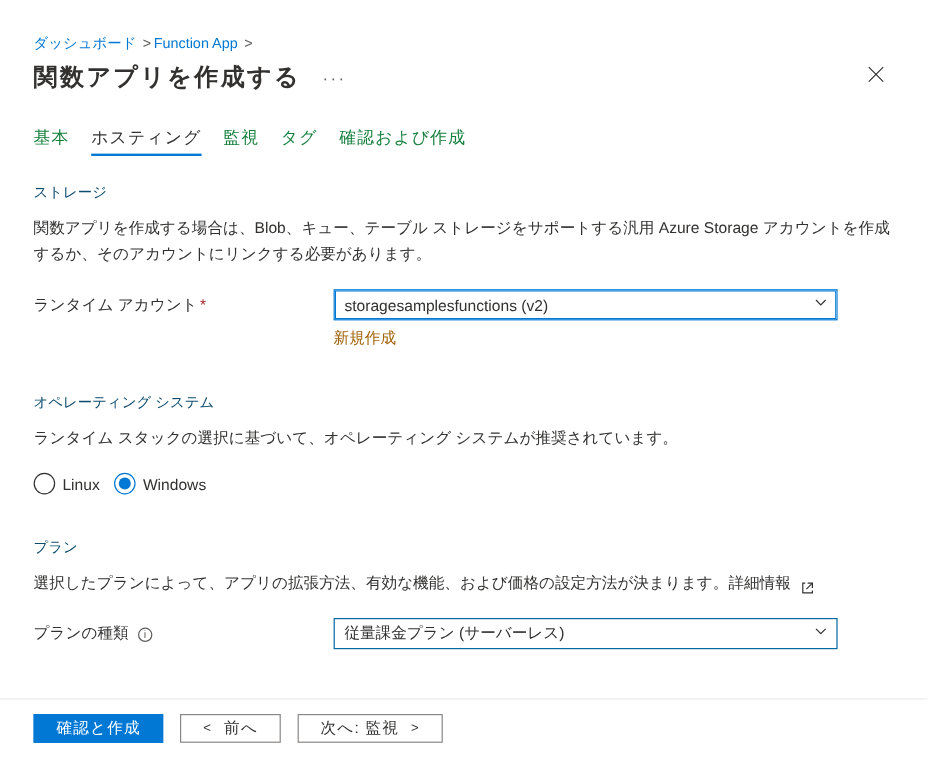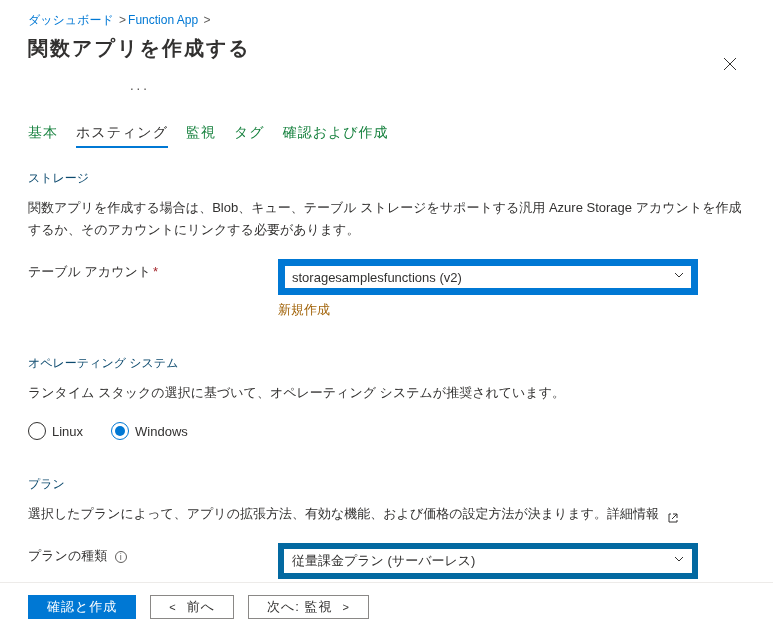--- a/index.html
+++ b/index.html
@@ -6,55 +6,55 @@
   body {
     font-family: "Segoe UI", "Yu Gothic UI", "Meiryo", sans-serif;
     font-size: 13px;
     color: #323130;
     background: #fff;
     width: 773px;
     height: 637px;
     position: relative;
     overflow: hidden;
   }
-  .page { padding: 12px 28px 0 28px; }
+  .page { padding: 12px 28px 0 28px; margin-top: 16px; }
   .breadcrumb { font-size: 12px; color: #605e5c; margin-bottom: 6px; }
   .breadcrumb a { color: #0078d4; text-decoration: none; }
   .breadcrumb .sep { color: #605e5c; margin: 0 2px; }
   .title-row { display: flex; align-items: center; justify-content: space-between; margin-bottom: 28px; }
-  .title-left { display: flex; align-items: center; gap: 18px; flex-direction: column; }
+  .title-left { display: flex; align-items: center; gap: 18px; }
   h1 { font-size: 20px; font-weight: 600; letter-spacing: 2px; }
   .ellipsis { color: #605e5c; font-size: 14px; letter-spacing: 2px; cursor: pointer; }
   .close-x { font-size: 16px; color: #323130; cursor: pointer; padding: 4px 8px; }
   .tabs { display: flex; gap: 18px; margin-bottom: 22px; font-size: 14px; }
   .tab { color: #15803d; cursor: pointer; padding-bottom: 4px; white-space: nowrap; letter-spacing: 1px; }
   .tab.active { border-bottom: 2px solid #0078d4; color: #323130; font-weight: 400; }
   .section-heading { font-size: 12px; color: #0c4a6e; margin-bottom: 10px; }
   .section-desc { font-size: 13px; color: #323130; line-height: 1.7; margin-bottom: 18px; }
   .form-row { display: flex; align-items: flex-start; margin-bottom: 8px; }
   .form-label { width: 250px; flex: 0 0 250px; font-size: 13px; color: #323130; padding-top: 4px; }
   .req { color: #a4262c; margin-left: 2px; }
   .info-icon {
     display: inline-flex; align-items: center; justify-content: center;
     width: 12px; height: 12px; border: 1px solid #605e5c; border-radius: 50%;
     font-size: 9px; color: #605e5c; margin-left: 4px; vertical-align: middle;
     cursor: pointer;
   }
   .form-control-col { flex: 1; }
   .select {
     display: flex; align-items: center; justify-content: space-between;
-    border: 6px solid #0369a1; height: 26px; padding: 12px 8px;
+    border: 1px solid #0369a1; height: 26px; padding: 12px 8px;
     font-size: 13px; cursor: pointer; background: #fff;
     width: 420px; max-width: 100%;
   }
   .select.focused { border-color: #0078d4; box-shadow: 0 0 0 1px #0078d4 inset; }
   .chevron { width: 10px; height: 10px; }
   .chevron svg { display: block; }
   .link { color: #a16207; font-size: 13px; cursor: pointer; display: inline-block; margin-top: 6px; }
-  .radio-group { display: flex; gap: 28px; align-items: center; }
+  .radio-group { display: flex; gap: 12px; align-items: center; }
   .radio { display: flex; align-items: center; gap: 6px; cursor: pointer; font-size: 13px; }
   .radio-outer {
     width: 18px; height: 18px; border: 1px solid #323130; border-radius: 50%;
     display: flex; align-items: center; justify-content: center;
   }
   .radio.selected .radio-outer { border-color: #0078d4; }
   .radio-inner { width: 10px; height: 10px; border-radius: 50%; background: #0078d4; display: none; }
   .radio.selected .radio-inner { display: block; }
   .section-gap { height: 28px; }
   .ext-link-icon { width: 12px; height: 12px; display: inline-block; vertical-align: middle; margin-left: 4px; }
@@ -98,21 +98,21 @@
     <span class="tab active">ホスティング</span>
     <span class="tab">監視</span>
     <span class="tab">タグ</span>
     <span class="tab">確認および作成</span>
   </div>
 
   <div class="section-heading">ストレージ</div>
   <div class="section-desc">関数アプリを作成する場合は、Blob、キュー、テーブル ストレージをサポートする汎用 Azure Storage アカウントを作成するか、そのアカウントにリンクする必要があります。</div>
   <div class="form-row">
     <div class="form-label">
-      <span>テーブル アカウント</span><span class="req">*</span>
+      <span>ランタイム アカウント</span><span class="req">*</span>
     </div>
     <div class="form-control-col">
       <div class="select focused">
         <span>storagesamplesfunctions (v2)</span>
         <span class="chevron">
           <svg width="10" height="6" viewBox="0 0 10 6">
               <path d="M1 1 L5 5 L9 1" stroke="#323130" stroke-width="1" fill="none"></path>
             </svg>
         </span>
       </div>

